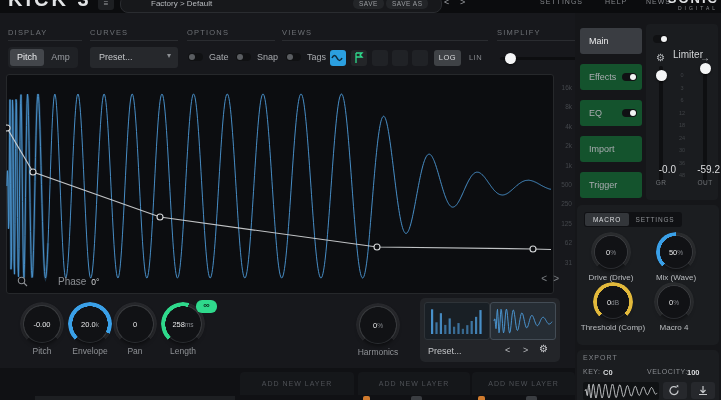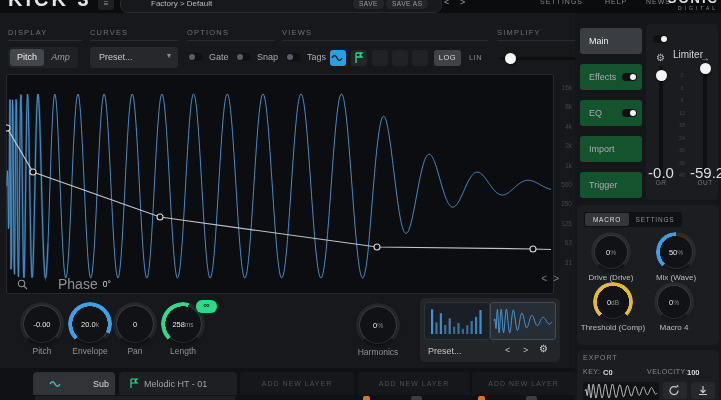--- a/index.html
+++ b/index.html
@@ -33,21 +33,21 @@
   .tgl-lbl{position:absolute;font-size:9px;color:#a7aaae;}
   .icon-btn{position:absolute;width:16px;height:16px;border-radius:3px;background:#202226;}
   .lgl{position:absolute;top:50px;height:16px;border-radius:3px;font-size:7.5px;text-align:center;line-height:16px;color:#85888d;letter-spacing:.5px;}
   .lgl.sel{background:#3f4246;color:#d9dadc;}
   .hslider-track{position:absolute;height:3px;background:#0d0e10;border-radius:2px;}
   .hslider-thumb{position:absolute;width:11px;height:11px;border-radius:50%;background:#f4f5f6;box-shadow:0 1px 2px rgba(0,0,0,.6);}
   
   .display{position:absolute;left:6px;top:74px;width:546px;height:218px;background:#0c0d10;border:1px solid #26282b;border-radius:3px;}
   .axis-lbl{position:absolute;font-size:6.5px;color:#43464b;text-align:right;width:18px;}
   .phase-row{position:absolute;left:10px;top:201px;display:flex;align-items:center;gap:5px;}
-  .phase-lbl{font-size:14px;color:#8d9095;padding-left:25px;}
+  .phase-lbl{font-size:10px;color:#8d9095;padding-left:25px;}
   .phase-val{font-size:8.5px;color:#d2d4d6;}
   .disp-nav{position:absolute;right:-12px;top:198px;font-size:10px;color:#7d8085;letter-spacing:6px;}
   
   .knob{position:absolute;width:38px;height:38px;border-radius:50%;background:#111215;box-shadow:inset 0 0 0 1px #2a2c30,0 2px 4px rgba(0,0,0,.5);}
   .knob .ring{position:absolute;inset:-3px;border-radius:50%;
       -webkit-mask:radial-gradient(closest-side,transparent 80%,#000 81%);
       mask:radial-gradient(closest-side,transparent 80%,#000 81%);}
   .knob .kv{position:absolute;inset:0;display:flex;align-items:center;justify-content:center;font-size:7.5px;color:#e8e9ea;}
   .knob .unit{color:#85888d;font-size:6.5px;}
   .klabel{position:absolute;font-size:8.5px;color:#8f9296;text-align:center;}
@@ -60,21 +60,21 @@
   .thumb.sel{background:#262d34;border-color:#434c55;}
   
   .sidebar{position:absolute;left:575px;top:13px;width:146px;height:387px;background:#151619;}
   .nav-btn{position:absolute;left:5px;width:62px;height:26px;background:#14532d;border-radius:3px;font-size:9px;color:#a9acb0;}
   .nav-btn.sel{background:#3a3d42;color:#eaebec;}
   .nav-btn span{position:absolute;left:9px;top:8px;}
   .meter-panel{position:absolute;left:71px;top:11px;width:72px;height:176px;background:#1a1c1f;border-radius:4px;}
   .vtrack{position:absolute;width:4px;background:#0e0f11;border-radius:2px;}
   .vthumb{position:absolute;width:11px;height:11px;border-radius:50%;background:#f4f5f6;box-shadow:0 1px 2px rgba(0,0,0,.6);}
   .scale-num{position:absolute;font-size:5.5px;color:#3f4246;width:14px;text-align:center;}
-  .readout{position:absolute;font-size:15px;color:#dddee0;width:30px;text-align:center;}
+  .readout{position:absolute;font-size:10px;color:#dddee0;width:30px;text-align:right;}
   .readout-lbl{position:absolute;font-size:6.5px;color:#6f7276;width:30px;text-align:center;letter-spacing:.5px;}
   .macro-panel{position:absolute;left:2px;top:192px;width:142px;height:140px;background:#1b1d20;border-radius:5px;}
   .tabbar{position:absolute;left:7px;top:7px;height:15px;background:#101114;border-radius:3px;}
   .tab{position:absolute;top:1px;height:13px;font-size:6.5px;letter-spacing:.8px;text-align:center;line-height:13px;border-radius:2px;color:#8d9094;}
   .tab.sel{background:#33363a;color:#dcdee0;}
   .export-panel{position:absolute;left:2px;top:337px;width:142px;height:50px;background:#1b1d20;border-radius:5px 5px 0 0;}
   .exp-lbl{position:absolute;font-size:7px;letter-spacing:1px;color:#82858a;}
   .kv-lbl{position:absolute;font-size:7px;color:#8a8d91;letter-spacing:.5px;}
   .kv-val{position:absolute;font-size:7.5px;font-weight:bold;color:#d8dadc;}
   .exp-btn{position:absolute;width:24px;height:17px;background:#26282c;border-radius:3px;}
@@ -114,21 +114,21 @@
   <span class="sec" style="left:282px;">VIEWS</span>
   <span class="sec" style="left:497px;">SIMPLIFY</span>
   <div class="sec-line" style="left:8px;width:74px;"></div>
   <div class="sec-line" style="left:90px;width:88px;"></div>
   <div class="sec-line" style="left:187px;width:88px;"></div>
   <div class="sec-line" style="left:282px;width:206px;"></div>
   <div class="sec-line" style="left:497px;width:92px;"></div>
 
   <div class="seg" style="left:8px;top:47px;width:70px;height:21px;">
     <div class="seg-btn sel" style="left:2px;width:34px;">Pitch</div>
-    <div class="seg-btn" style="left:37px;width:31px;font-style:italic;">Amp</div>
+    <div class="seg-btn" style="left:37px;width:31px;">Amp</div>
   </div>
   <div class="dropdown">
     <span>Preset...</span>
     <span class="car">▾</span>
   </div>
   <div class="tgl" style="left:188px;top:53px;">
       <span class="dot"></span>
     </div>
   <span class="tgl-lbl" style="left:209px;top:52px;">Gate</span>
   <div class="tgl" style="left:236px;top:53px;">
@@ -263,32 +263,20 @@
           <path d="M3.0 18.0L3.5 16.0L4.0 16.0L4.5 21.8L5.0 25.7L5.5 20.1L6.0 9.2L6.5 6.3L7.0 13.5L7.5 23.9L8.0 29.8L8.5 27.8L9.0 19.9L9.5 11.2L10.0 6.3L10.5 7.3L11.0 13.0L11.5 20.7L12.0 27.1L12.5 29.9L13.0 28.5L13.5 23.7L14.0 17.2L14.5 11.1L15.0 7.1L15.5 6.1L16.0 8.1L16.5 12.6L17.0 18.2L17.5 23.7L18.0 27.8L18.5 29.9L19.0 29.5L19.5 26.9L20.0 22.7L20.5 17.7L21.0 13.0L21.5 9.4L22.0 7.3L22.5 7.1L23.0 8.5L23.5 11.3L24.0 14.9L24.5 18.9L25.0 22.5L25.5 25.3L26.0 27.0L26.5 27.5L27.0 26.7L27.5 24.9L28.0 22.3L28.5 19.2L29.0 16.2L29.5 13.5L30.0 11.4L30.5 10.2L31.0 9.9L31.5 10.5L32.0 11.9L32.5 13.9L33.0 16.2L33.5 18.6L34.0 20.9L34.5 22.8L35.0 24.1L35.5 24.8L36.0 24.7L36.5 24.1L37.0 22.9L37.5 21.3L38.0 19.4L38.5 17.5L39.0 15.7L39.5 14.2L40.0 13.1L40.5 12.5L41.0 12.3L41.5 12.7L42.0 13.5L42.5 14.6L43.0 16.0L43.5 17.4L44.0 18.9L44.5 20.2L45.0 21.3L45.5 22.1L46.0 22.6L46.5 22.7L47.0 22.4L47.5 21.8L48.0 20.9L48.5 19.9L49.0 18.8L49.5 17.6L50.0 16.5L50.5 15.6L51.0 14.9L51.5 14.4L52.0 14.2L52.5 14.3L53.0 14.6L53.5 15.1L54.0 15.8L54.5 16.6L55.0 17.5L55.5 18.4L56.0 19.2L56.5 19.9L57.0 20.5L57.5 20.9L58.0 21.0L58.5 21.0L59.0 20.8L59.5 20.5L60.0 20.0L60.5 19.4L61.0 18.7" stroke="#4a94cf" stroke-width="1" fill="none"></path>
         </svg>
     </div>
     <span class="abs" style="left:8px;top:48px;font-size:9px;color:#c3c5c8;">Preset...</span>
     <span class="abs" style="left:85px;top:47px;font-size:9px;color:#b9bbbe;">&lt;</span>
     <span class="abs" style="left:103px;top:47px;font-size:9px;color:#b9bbbe;">&gt;</span>
     <span class="abs" style="left:119px;top:45px;font-size:10px;color:#cfd1d4;">⚙</span>
   </div>
 
   <div class="layerbar">
-    <div class="layer-tab" style="left:33px;width:82px;background:#303338;">
-      <svg style="position:absolute;left:15px;top:5px;" width="14" height="13">
-          <path d="M2 7 Q4.5 2.5 7 7 T12 7" stroke="#3ec6c0" stroke-width="1.4" fill="none"></path>
-        </svg>
-      <span class="lt-label" style="left:60px;color:#d9dadc;">Sub</span>
-    </div>
-    <div class="layer-tab" style="left:119px;width:118px;background:#1d2023;">
-      <svg style="position:absolute;left:8px;top:4px;" width="14" height="14">
-          <path d="M4 3 v9 M4 3 h6 l-2 2 2 2 h-6" stroke="#2fd98c" stroke-width="1.2" fill="none"></path>
-        </svg>
-      <span class="lt-label" style="left:25px;color:#9fa3a7;">Melodic HT - 01</span>
-    </div>
     <div id="add-slots">
         <div class="add-slot" style="left: 240px; width: 114px;">
           <span>ADD NEW LAYER</span>
         </div>
         <div class="add-slot" style="left: 358px; width: 112px;">
           <span>ADD NEW LAYER</span>
         </div>
         <div class="add-slot" style="left: 472px; width: 103px;">
           <span>ADD NEW LAYER</span>
         </div>

